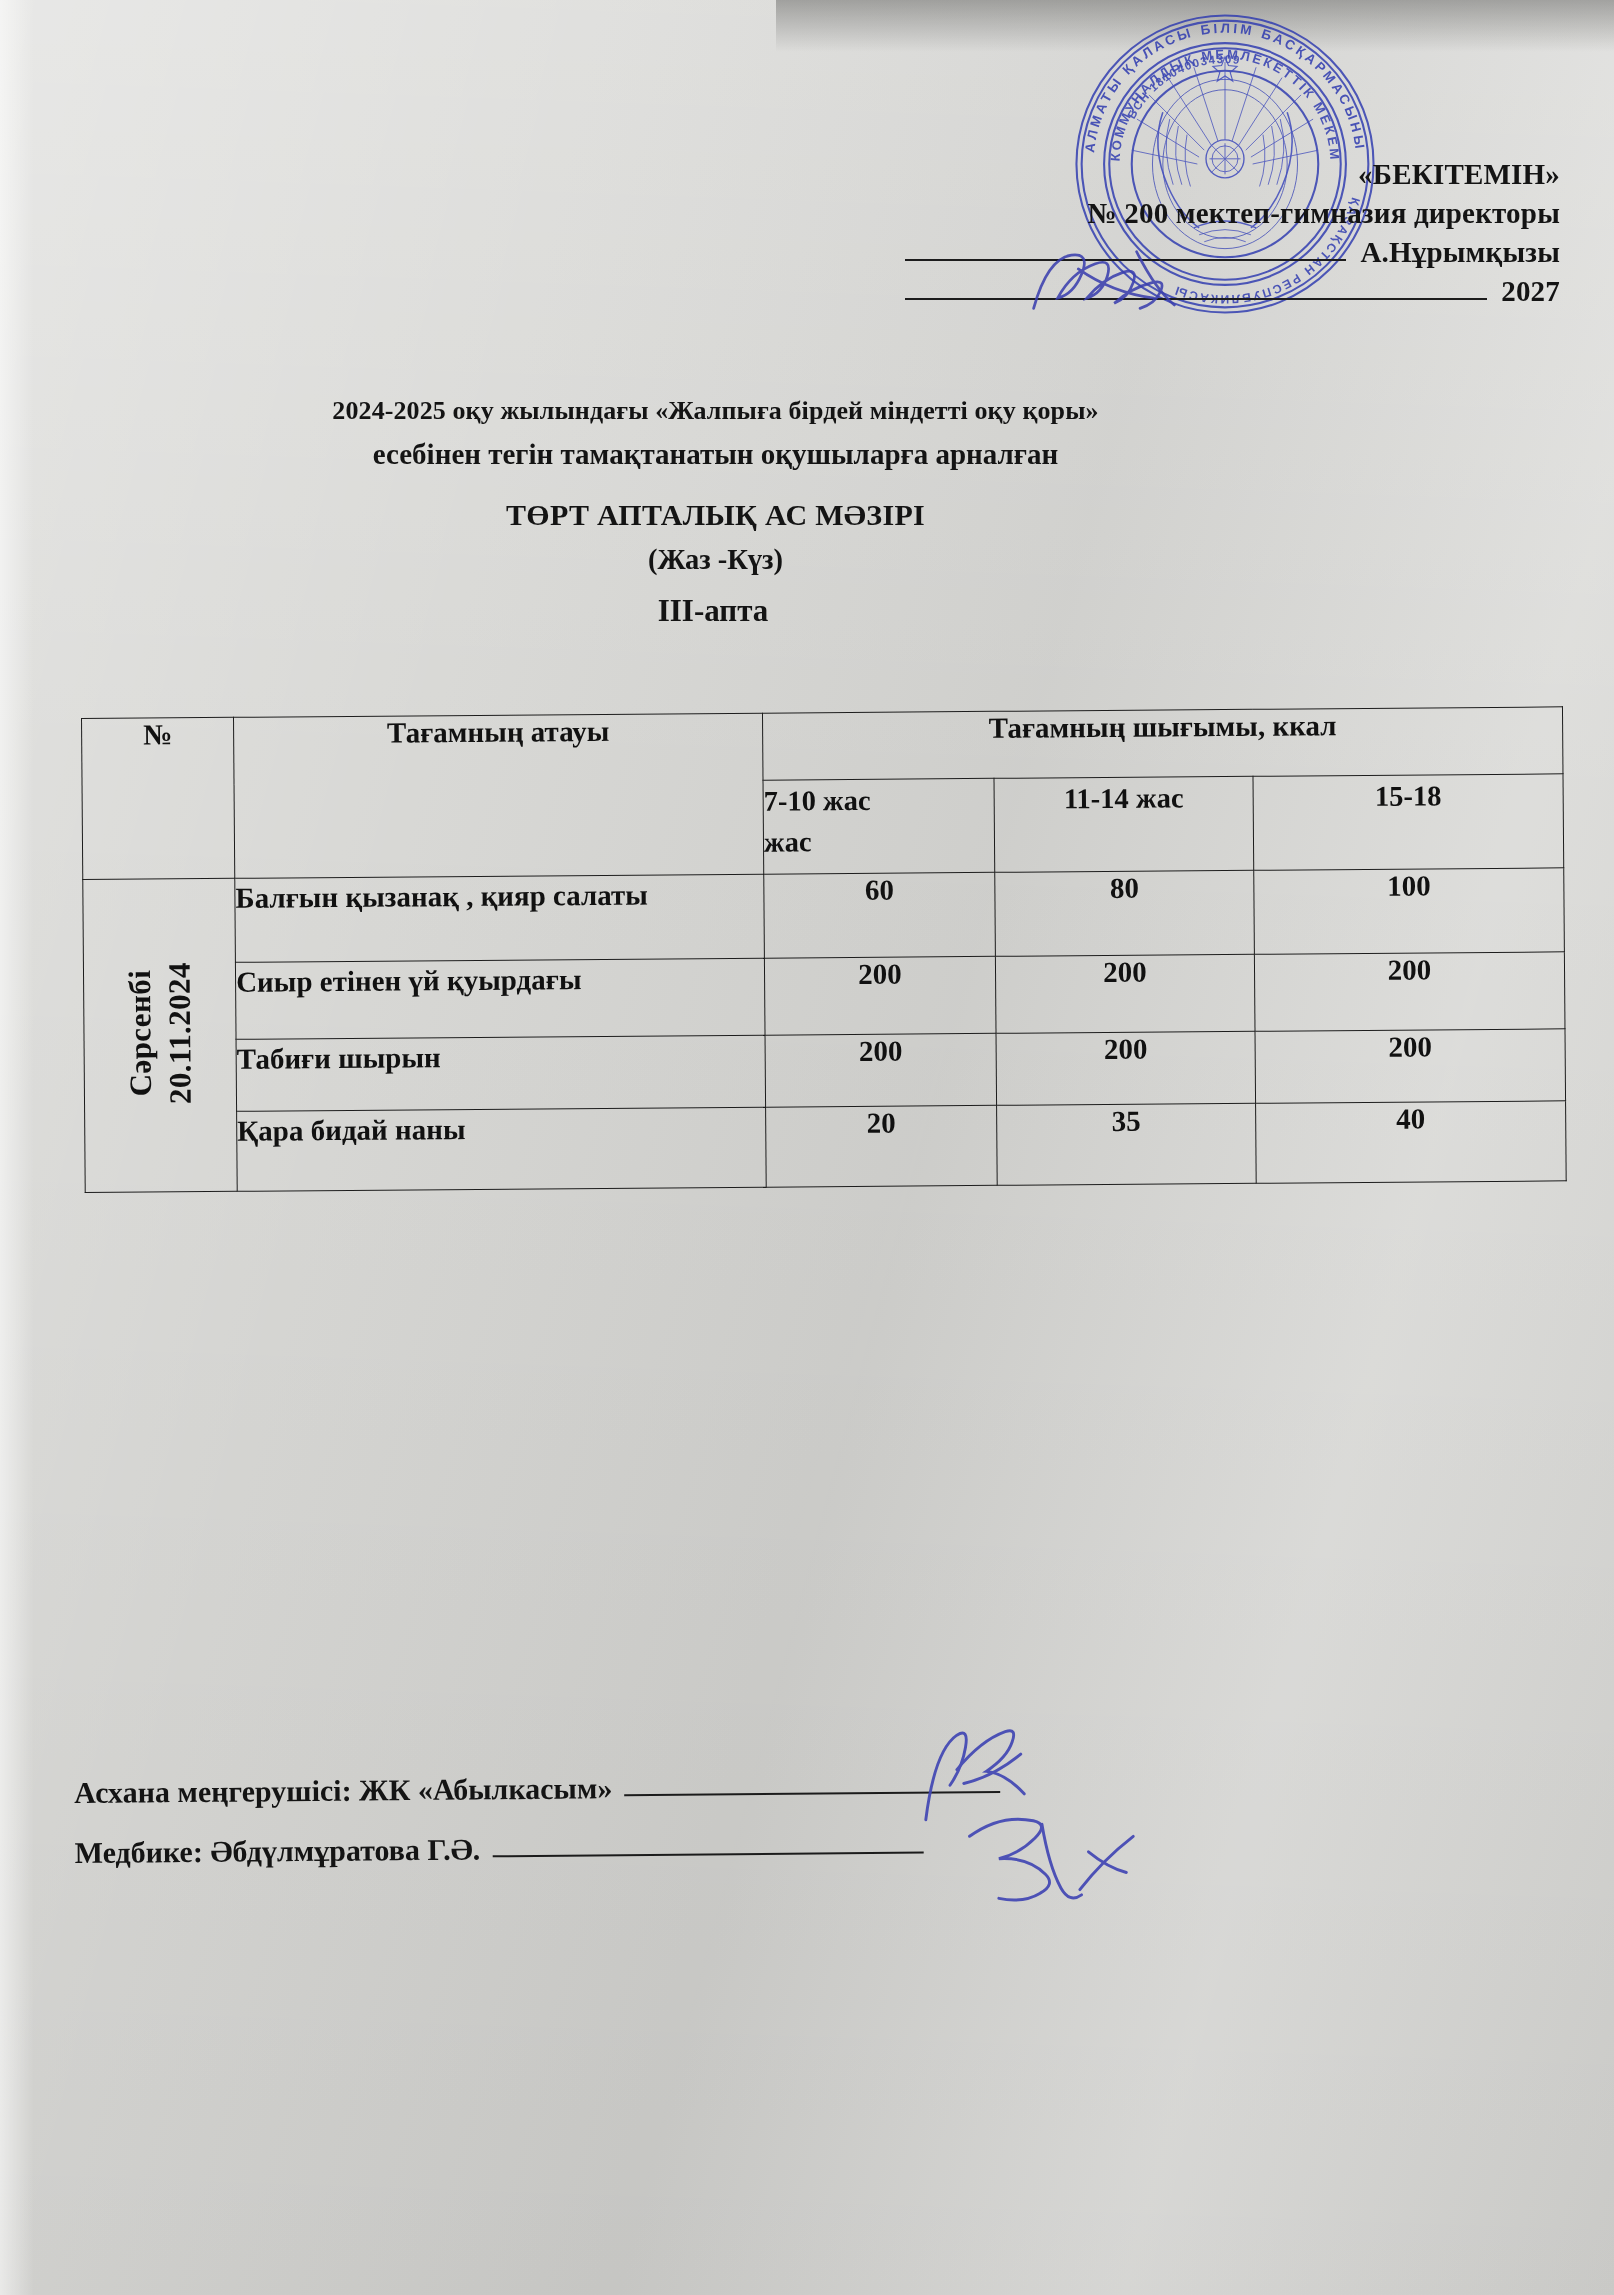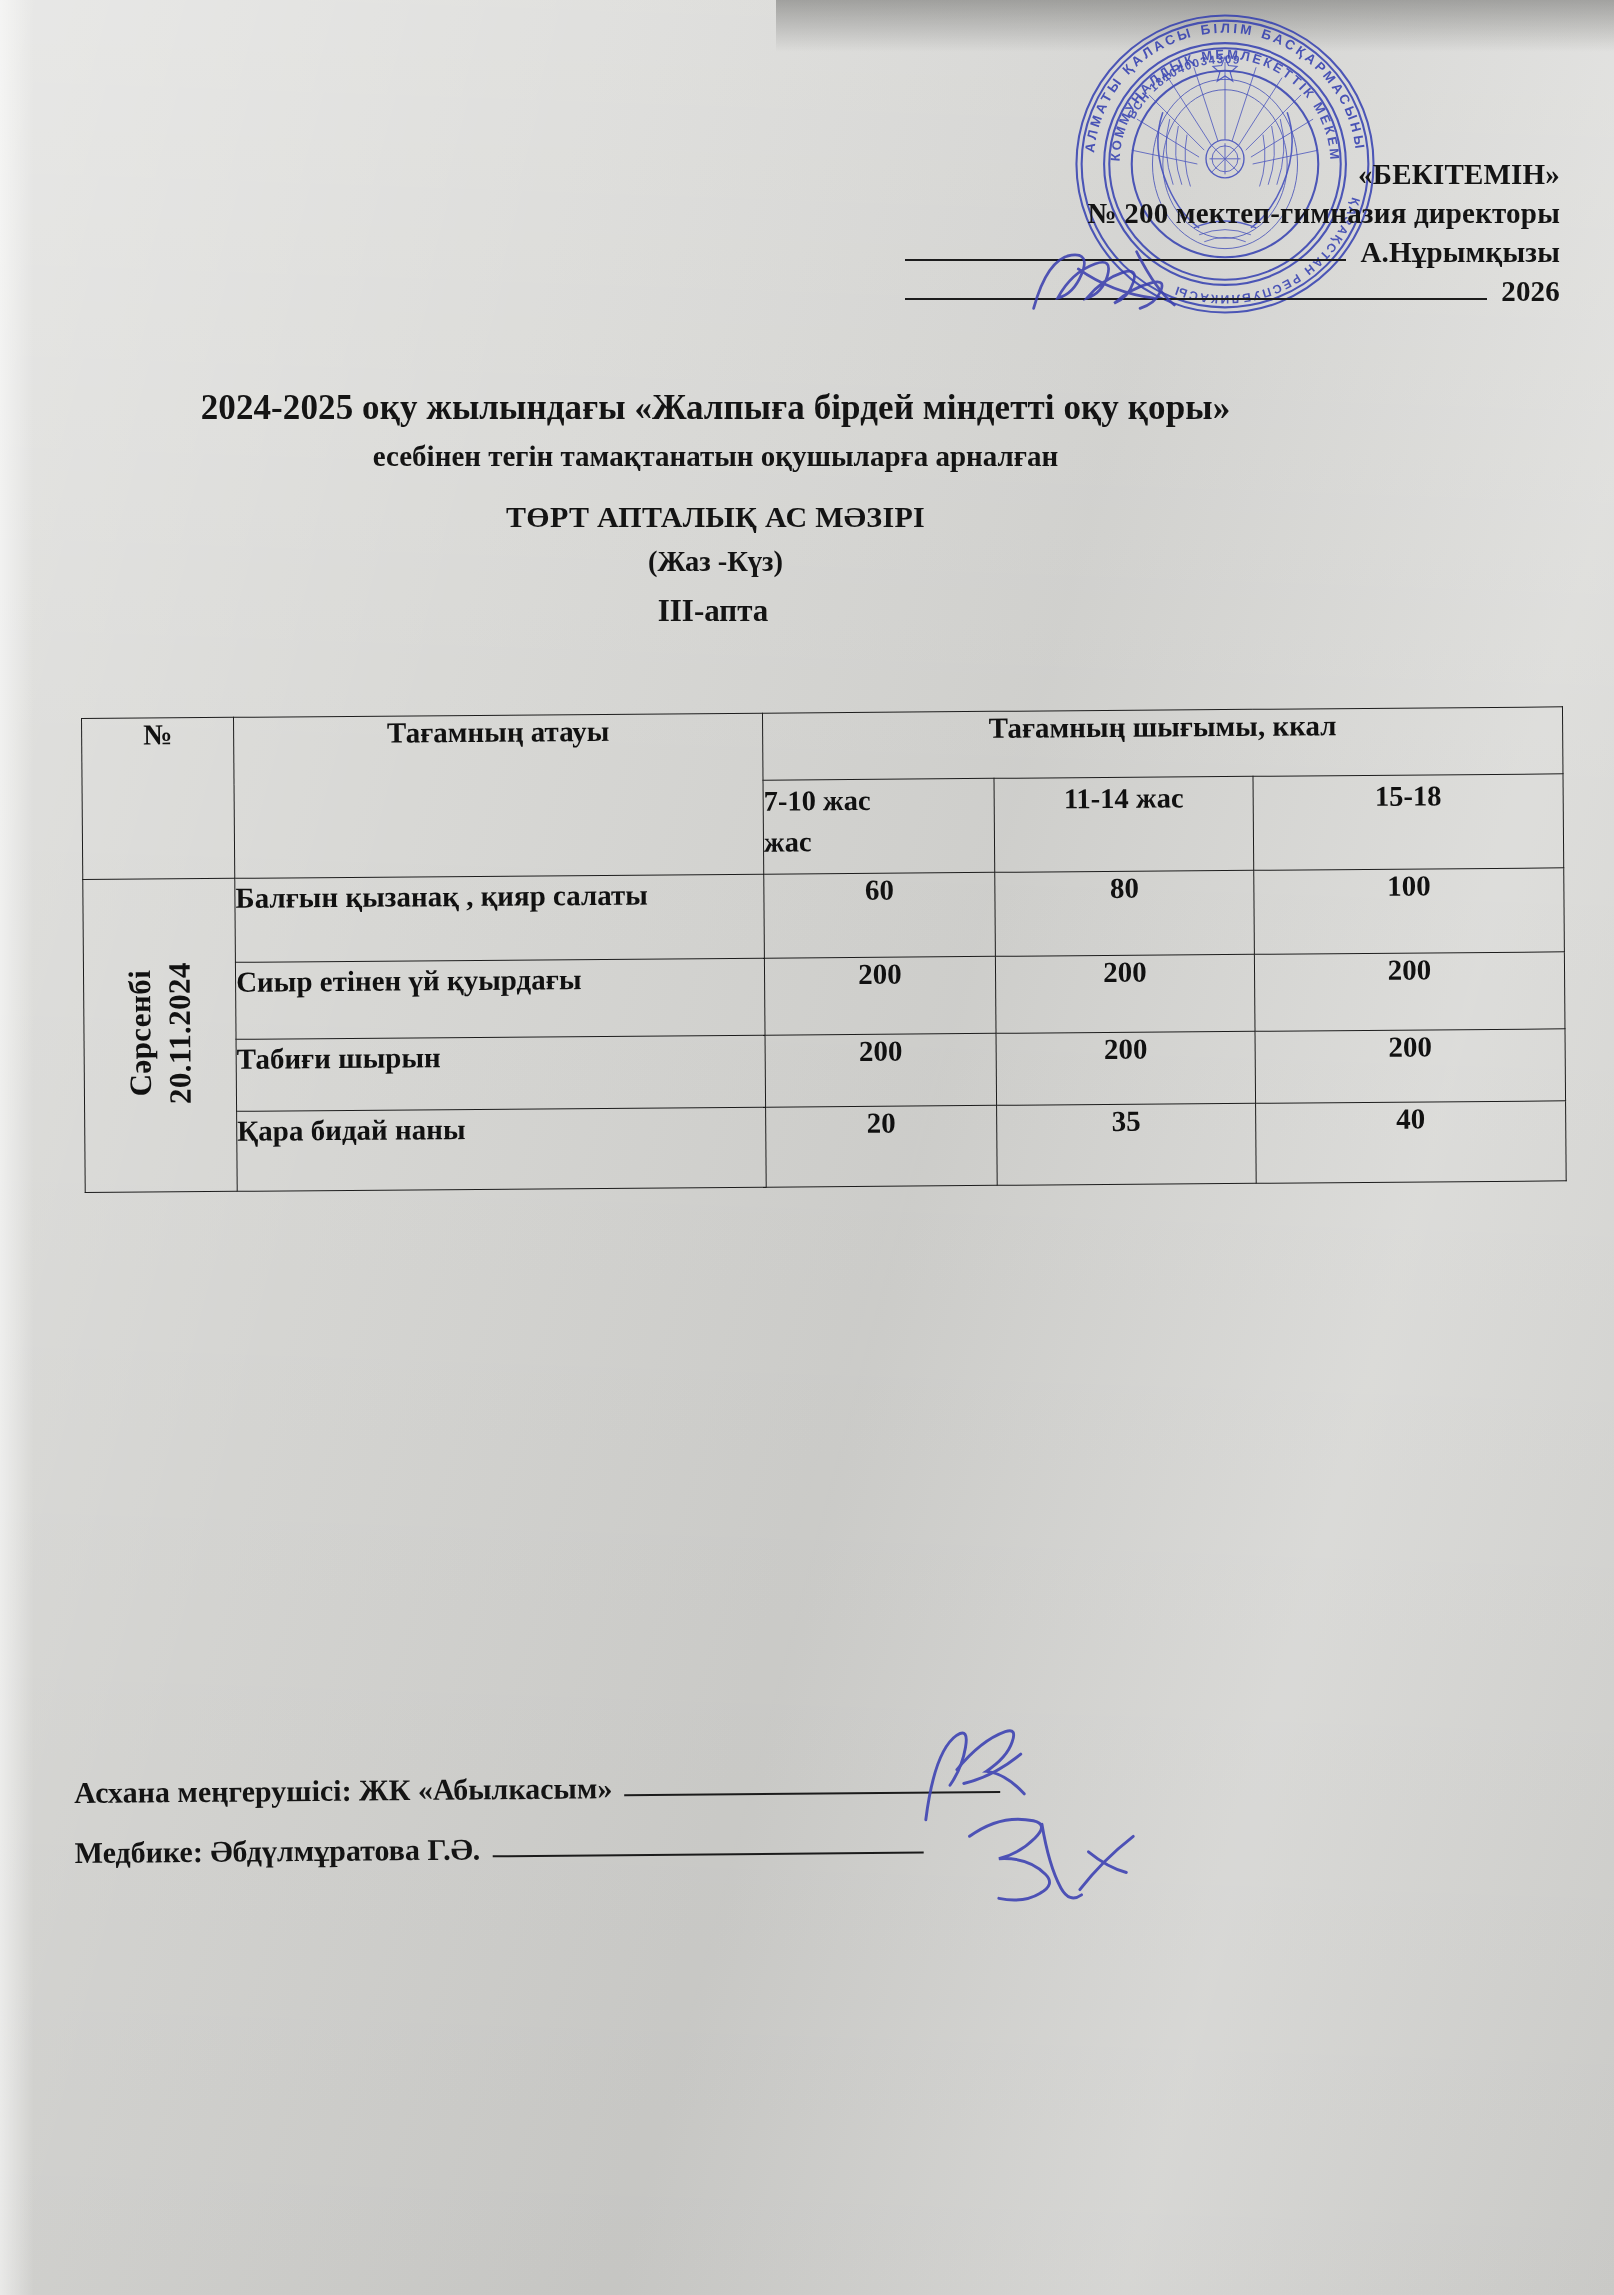--- a/index.html
+++ b/index.html
@@ -84,21 +84,21 @@
   
   .titleblock {
     position: absolute;
     top: 388px;
     left: 0;
     width: 1431px;
     text-align: center;
     font-weight: bold;
     z-index: 2;
   }
-  .t1 { font-size: 35px; letter-spacing: 0.1px; }
+  .t1 { font-size: 26px; letter-spacing: 0.1px; margin-top: 8px; }
   .t2 { font-size: 29px; margin-top: 12px; }
   .t3 { font-size: 30px; margin-top: 27px; letter-spacing: 0.3px; }
   .t4 { font-size: 28.5px; margin-top: 12px; }
   .week {
     position: absolute;
     top: 593px;
     left: 0;
     width: 1414px;
     text-align: center;
     font-weight: bold;
@@ -310,21 +310,21 @@
 
   <div class="approval">
     <div class="ln">«БЕКІТЕМІН»</div>
     <div class="ln">№ 200 мектеп-гимназия директоры</div>
     <div class="ln rule">
       <span class="dashline"></span>
       <span>А.Нұрымқызы</span>
     </div>
     <div class="ln rule">
       <span class="dashline"></span>
-      <span>2026</span>
+      <span>2027</span>
     </div>
   </div>
 
   <svg class="sig-director" viewBox="0 0 300 120">
     <g fill="none" stroke="#3b3fae" stroke-width="3.2" stroke-linecap="round" opacity="0.92">
       <path d="M8 96 q16 -58 44 -62 q22 -3 12 22 q-10 24 -28 28 q16 -30 44 -40 q20 -7 14 14 q-6 20 -24 26 q18 -22 42 -30 q18 -6 12 12 q-6 18 -22 24 q20 -18 44 -24 q16 -4 10 10 q-6 14 -24 20"></path>
       <path d="M60 50 q40 28 88 34"></path>
       <path d="M128 30 q22 44 44 62"></path>
     </g>
   </svg>

